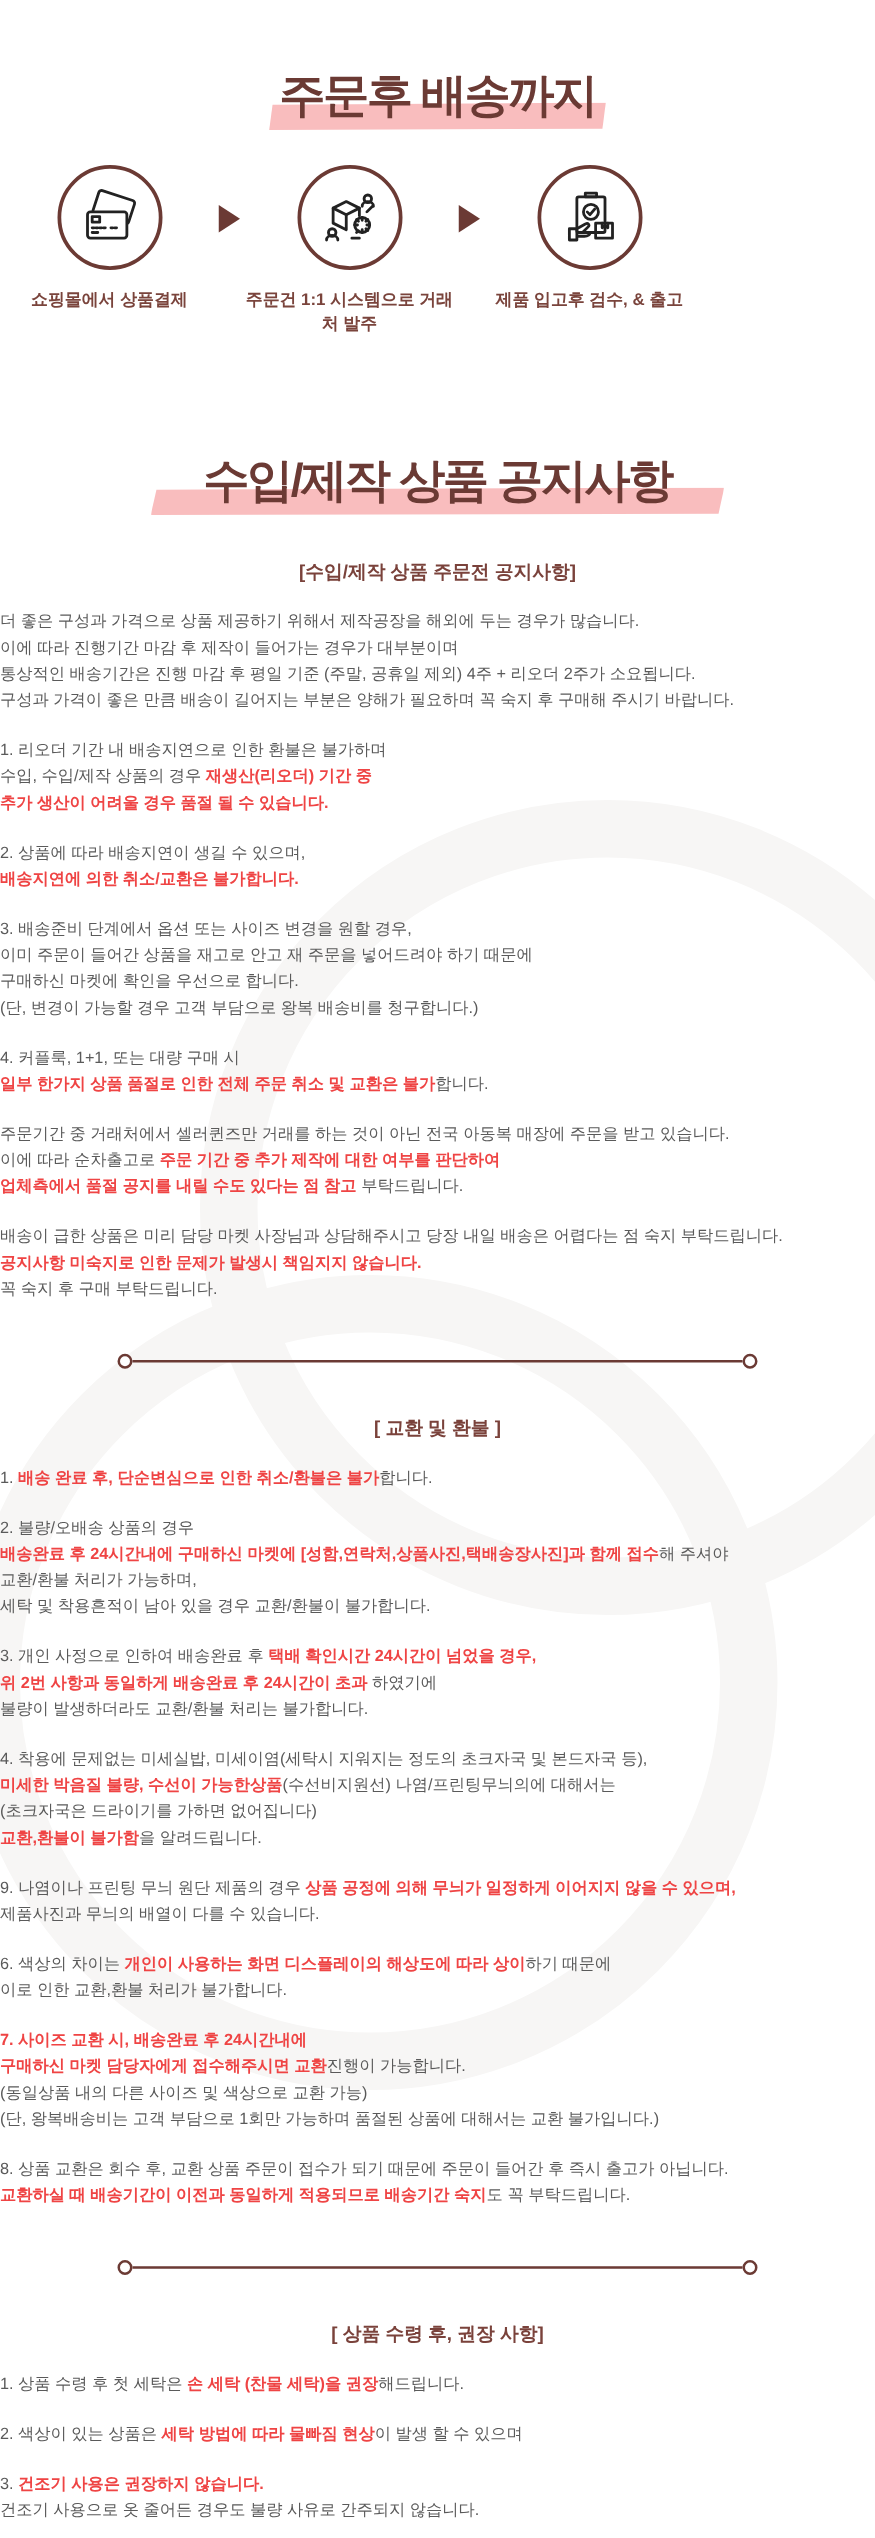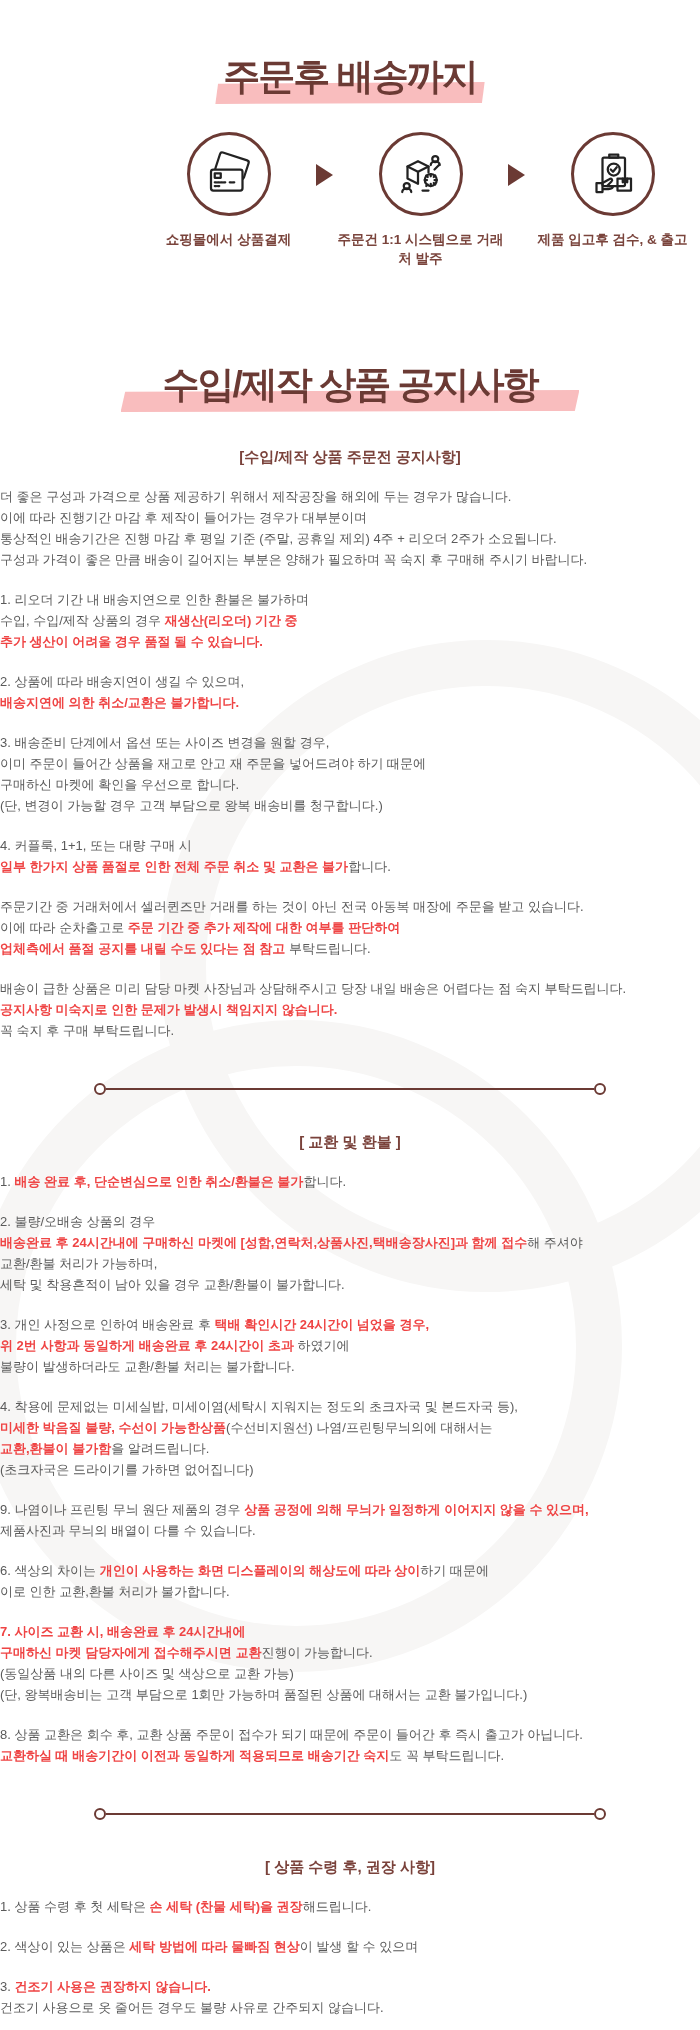--- a/index.html
+++ b/index.html
@@ -24,21 +24,21 @@
     color:#6b3a34;
   }
   .big-title .tape{
     position:absolute;z-index:0;left:-8px;right:-8px;bottom:-2px;height:22px;
     background:#f9bdbe;
     clip-path:polygon(1% 8%,100% 0,99% 95%,0 100%);
   }
   .big-title.wide .tape{left:-42px;right:-42px;}
 
   
-  .steps{display:flex;justify-content:flex-end;align-items:flex-start;gap:0;margin-top:30px;}
+  .steps{display:flex;justify-content:flex-start;align-items:flex-start;gap:0;margin-top:30px;}
   .step{width:175px;text-align:center;}
   .step-circle{
     width:78px;height:78px;margin:0 auto;border:3px solid #6b3a34;border-radius:50%;
     display:flex;align-items:center;justify-content:center;background:#fff;
   }
   .step-circle svg{width:48px;height:48px;}
   .step-label{margin-top:14px;font-size:13.5px;font-weight:700;color:#7a443c;line-height:19px;}
   .arrow{
     width:0;height:0;margin-top:32px;
     border-top:11px solid transparent;border-bottom:11px solid transparent;
@@ -195,22 +195,22 @@
           <span class="line"><span>세탁 및 착용흔적이 남아 있을 경우 교환/환불이 불가합니다.</span></span>
         </p>
         <p class="para">
           <span class="line"><span>3. 개인 사정으로 인하여 배송완료 후 </span><span class="red">택배 확인시간 24시간이 넘었을 경우,</span></span>
           <span class="line"><span class="red">위 2번 사항과 동일하게 배송완료 후 24시간이 초과</span><span> 하였기에</span></span>
           <span class="line"><span>불량이 발생하더라도 교환/환불 처리는 불가합니다.</span></span>
         </p>
         <p class="para">
           <span class="line"><span>4. 착용에 문제없는 미세실밥, 미세이염(세탁시 지워지는 정도의 초크자국 및 본드자국 등),</span></span>
           <span class="line"><span class="red">미세한 박음질 불량, 수선이 가능한상품</span><span>(수선비지원선) 나염/프린팅무늬의에 대해서는</span></span>
+          <span class="line"><span>(초크자국은 드라이기를 가하면 없어집니다)</span></span>
           <span class="line"><span class="red">교환,환불이 불가함</span><span>을 알려드립니다.</span></span>
-          <span class="line"><span>(초크자국은 드라이기를 가하면 없어집니다)</span></span>
         </p>
         <p class="para">
           <span class="line"><span>9. 나염이나 프린팅 무늬 원단 제품의 경우 </span><span class="red">상품 공정에 의해 무늬가 일정하게 이어지지 않을 수 있으며,</span></span>
           <span class="line"><span>제품사진과 무늬의 배열이 다를 수 있습니다.</span></span>
         </p>
         <p class="para">
           <span class="line"><span>6. 색상의 차이는 </span><span class="red">개인이 사용하는 화면 디스플레이의 해상도에 따라 상이</span><span>하기 때문에</span></span>
           <span class="line"><span>이로 인한 교환,환불 처리가 불가합니다.</span></span>
         </p>
         <p class="para">

